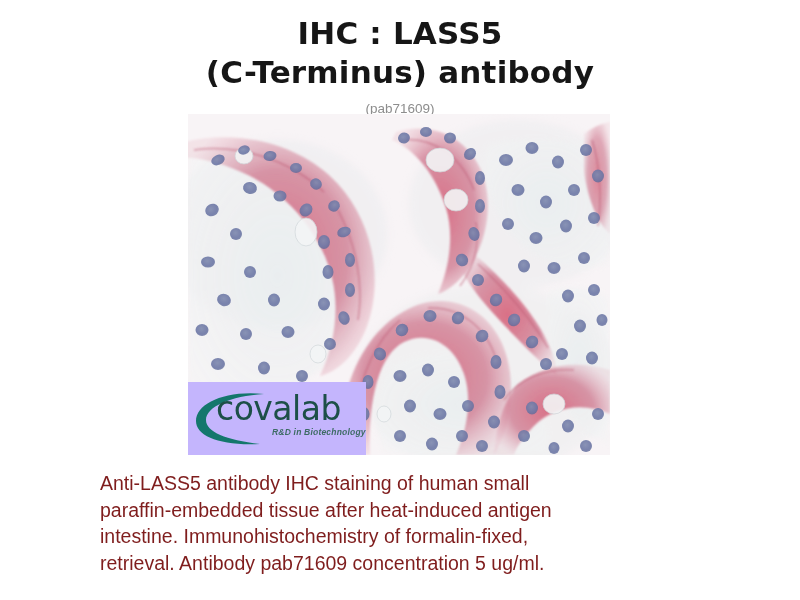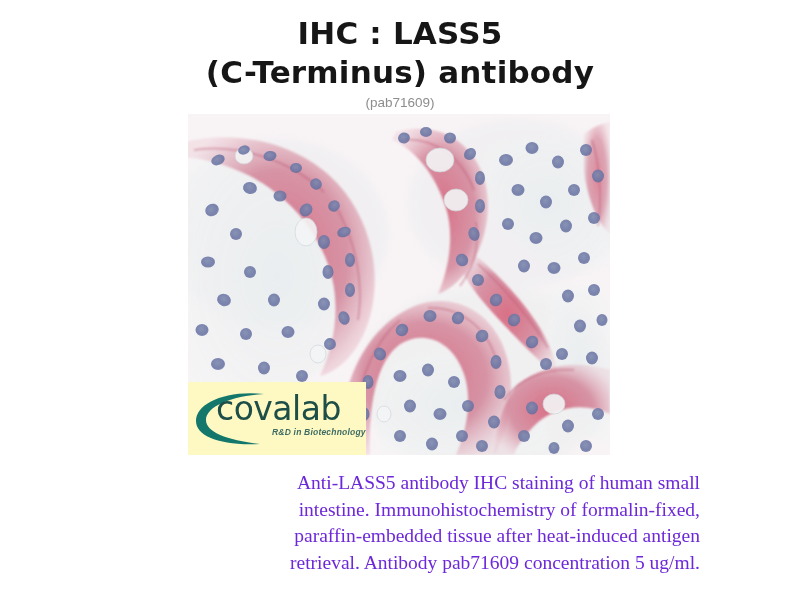--- a/index.html
+++ b/index.html
@@ -27,21 +27,21 @@
     font-size: 31px;
     line-height: 39px;
     color: #161616;
     letter-spacing: 0.2px;
   }
   .title-sub {
     font-family: "Liberation Sans", sans-serif;
     font-size: 13.5px;
     line-height: 17px;
     color: #8d8d8d;
-    margin-top: 2px;
+    margin-top: 8px;
   }
 
   
   .figure-wrap {
     position: absolute;
     left: 188px;
     top: 114px;
     width: 422px;
     height: 341px;
   }
@@ -57,21 +57,21 @@
     height: 100%;
   }
 
   
   .logo-box {
     position: absolute;
     left: 0px;
     top: 268px;
     width: 178px;
     height: 73px;
-    background: #fef9c3;
+    background: #c4b5fd;
   }
   .logo-inner {
     position: absolute;
     left: 0;
     top: 0;
     width: 178px;
     height: 73px;
   }
   .logo-word {
     position: absolute;
@@ -101,25 +101,25 @@
     width: 90px;
     height: 60px;
   }
 
   
   .caption {
     position: absolute;
     left: 100px;
     top: 470px;
     width: 600px;
-    text-align: right;
-    font-family: Liberation Serif, serif;
+    text-align: left;
+    font-family: Liberation Sans, sans-serif;
     font-size: 19.5px;
     line-height: 26.5px;
-    color: #6d28d9;
+    color: #7f1d1d;
   }
   .caption .cap-line { display: block; white-space: nowrap; }
 </style>
 </head>
 <body>
 
 <div class="title-block">
   <div class="title-line">IHC : LASS5</div>
   <div class="title-line">(C-Terminus) antibody</div>
   <div class="title-sub">(pab71609)</div>
@@ -321,16 +321,16 @@
         <path d="M74,6 C34,2 6,16 6,33 C6,48 30,58 70,56 C36,52 16,44 16,32 C16,19 40,8 74,6 Z" fill="#14776c"></path>
       </svg>
       <div class="logo-word">covalab</div>
       <div class="logo-tagline">R&amp;D in Biotechnology</div>
     </div>
   </div>
 </div>
 
 <div class="caption">
   <span class="cap-line">Anti-LASS5 antibody IHC staining of human small</span>
+  <span class="cap-line">paraffin-embedded tissue after heat-induced antigen</span>
   <span class="cap-line">intestine. Immunohistochemistry of formalin-fixed,</span>
-  <span class="cap-line">paraffin-embedded tissue after heat-induced antigen</span>
   <span class="cap-line">retrieval. Antibody pab71609 concentration 5 ug/ml.</span>
 </div>
 
 </body></html>

